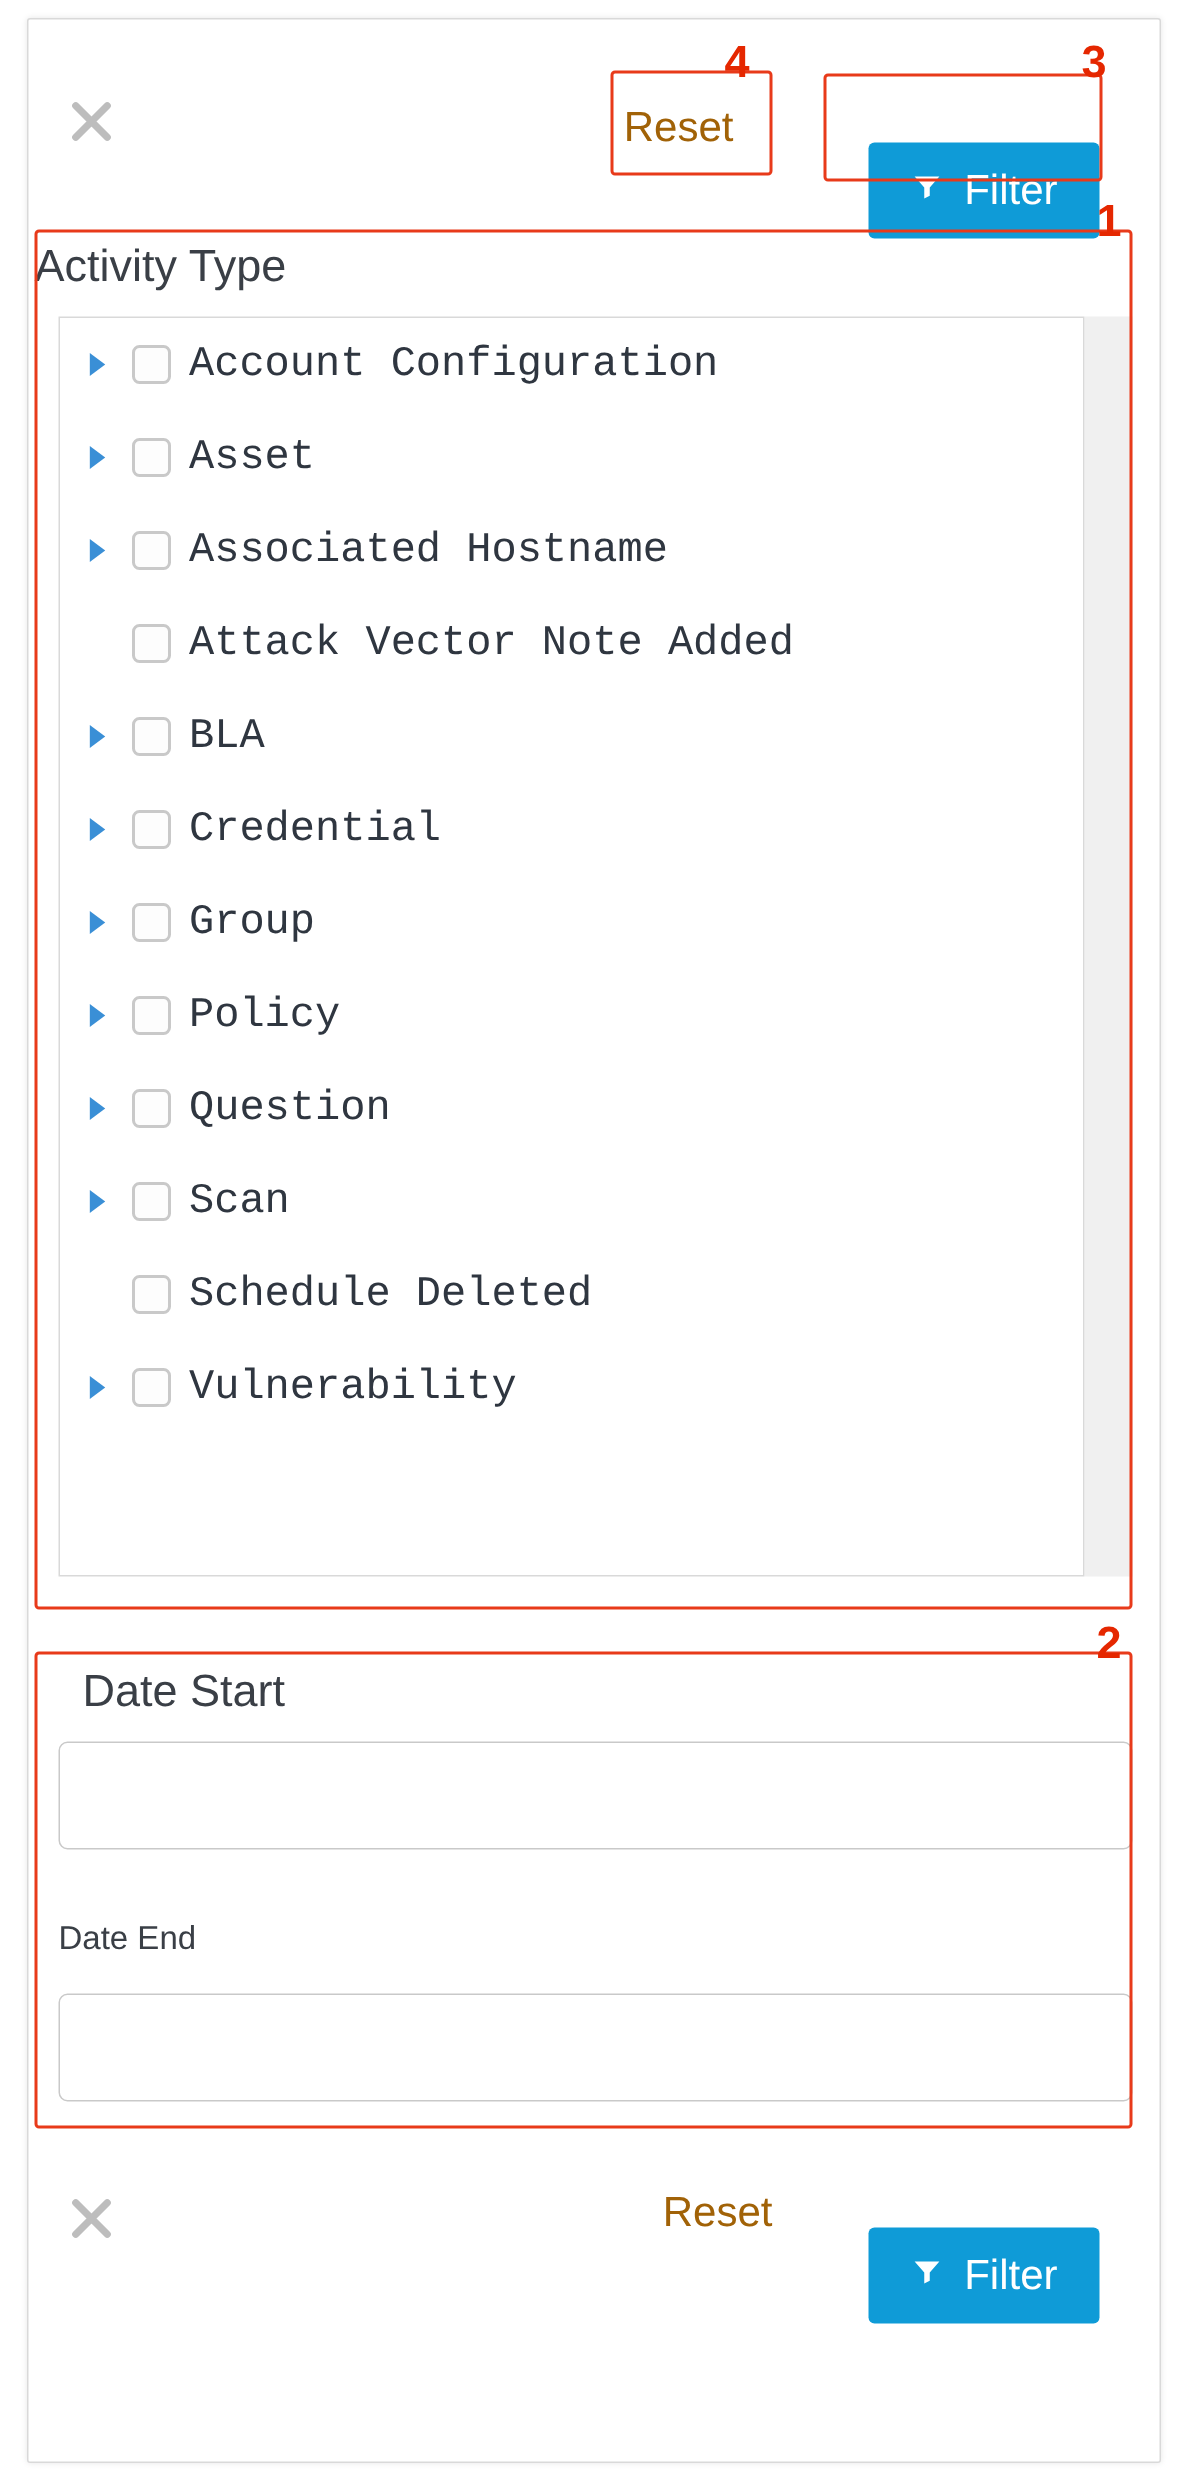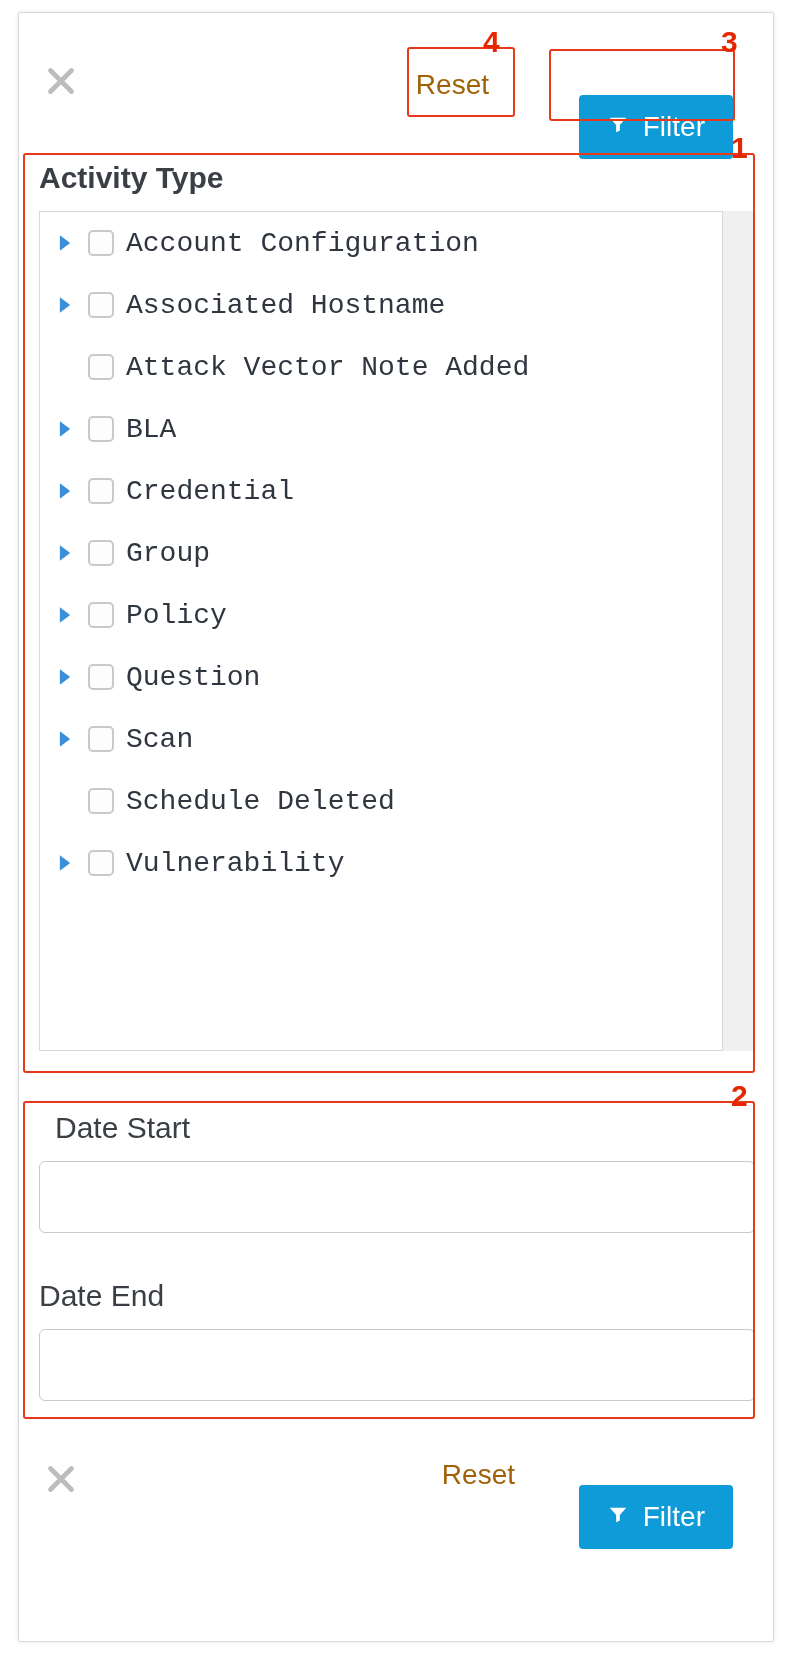--- a/index.html
+++ b/index.html
@@ -84,23 +84,22 @@
   }
 
   
   .section-title {
     font-size: 30px;
     color: #3a3f46;
     font-weight: 400;
   }
   #activity-section .section-title {
     position: absolute;
-    left: 20px;
+    left: 4px;
     top: 148px;
-    font-weight: bold;
   }
   .tree {
     position: absolute;
     left: 20px;
     top: 198px;
     width: 684px;
     height: 840px;
     border: 1px solid #d9d9d9;
     overflow-y: auto;
     background: #fff;
@@ -155,21 +154,21 @@
     left: 20px;
     top: 1098px;
     font-size: 30px;
     color: #3a3f46;
     margin-left: 16px;
   }
   #date-section .end-title {
     position: absolute;
     left: 20px;
     top: 1266px;
-    font-size: 30px;
+    font-size: 22px;
     color: #3a3f46;
   }
   .date-input {
     position: absolute;
     left: 20px;
     width: 716px;
     height: 72px;
     border: 1px solid #c9c9c9;
     border-radius: 6px;
     font-size: 26px;
@@ -212,20 +211,29 @@
     <div class="tree-scroll-bg"></div>
     <div class="tree" id="tree">
         <div class="tree-item">
           <span class="caret">
             <svg width="14" height="18" viewBox="0 0 10 14">
               <path d="M1 1 L9 7 L1 13 Z"></path>
             </svg>
           </span>
           <span class="chk"></span>
           <span class="tree-label">Account Configuration</span>
+        </div>
+        <div class="tree-item">
+          <span class="caret">
+            <svg width="14" height="18" viewBox="0 0 10 14">
+              <path d="M1 1 L9 7 L1 13 Z"></path>
+            </svg>
+          </span>
+          <span class="chk"></span>
+          <span class="tree-label">Asset</span>
         </div>
         <div class="tree-item">
           <span class="caret">
             <svg width="14" height="18" viewBox="0 0 10 14">
               <path d="M1 1 L9 7 L1 13 Z"></path>
             </svg>
           </span>
           <span class="chk"></span>
           <span class="tree-label">Associated Hostname</span>
         </div>

